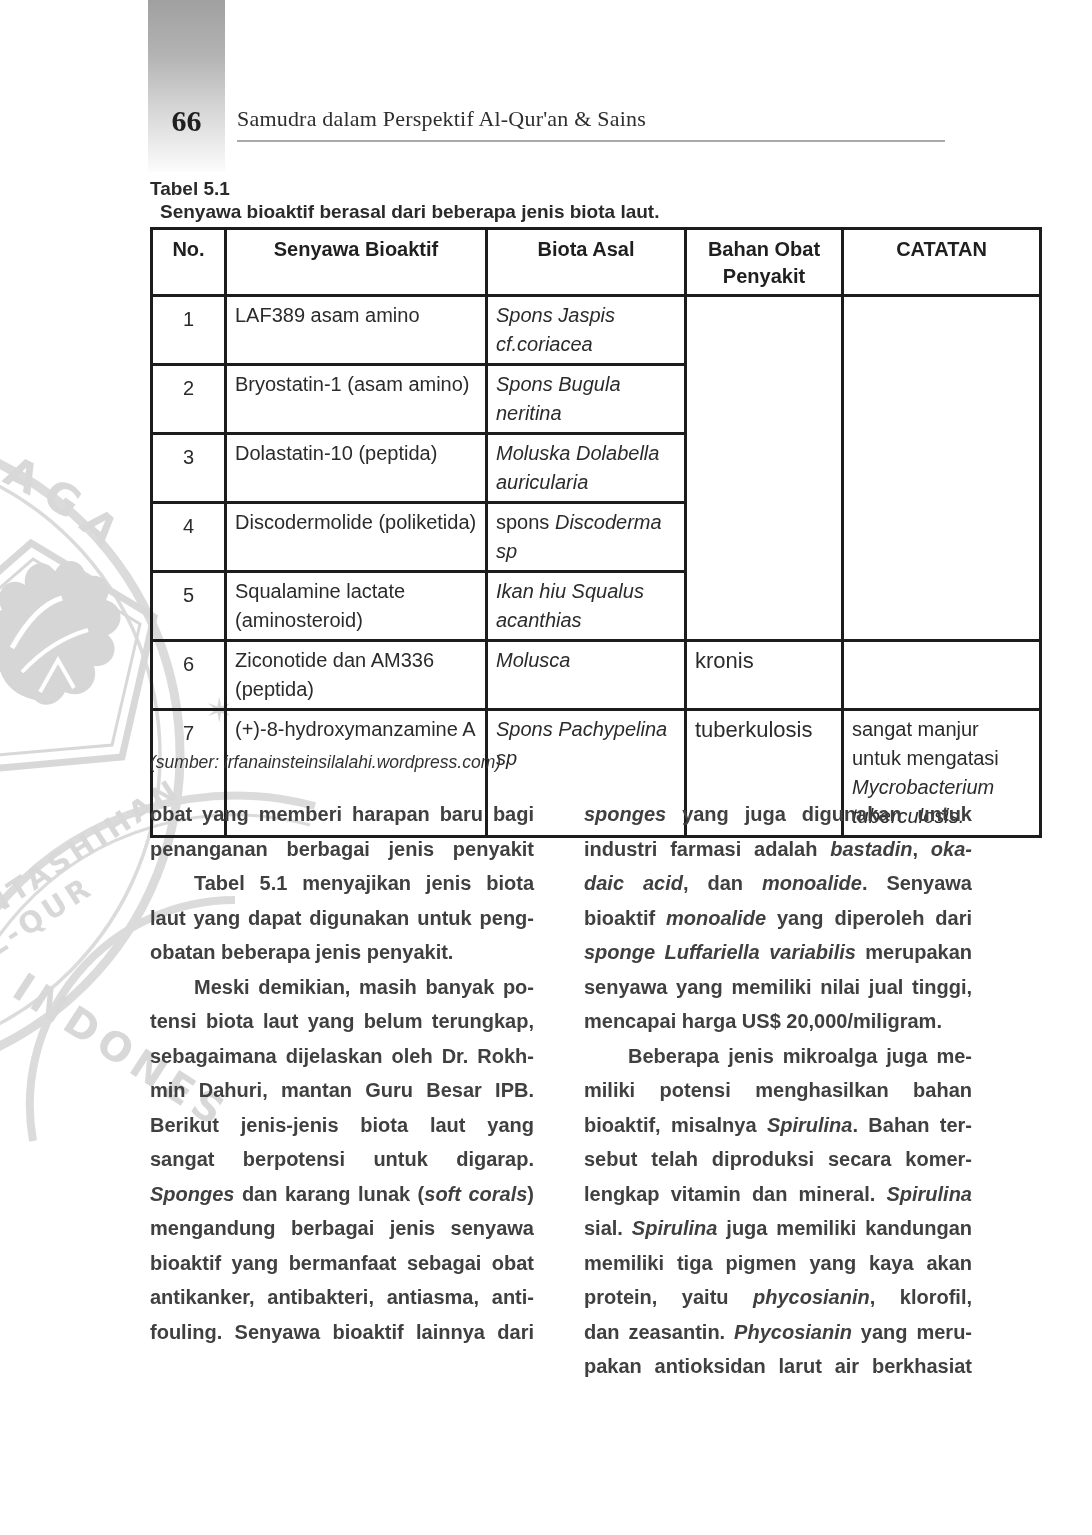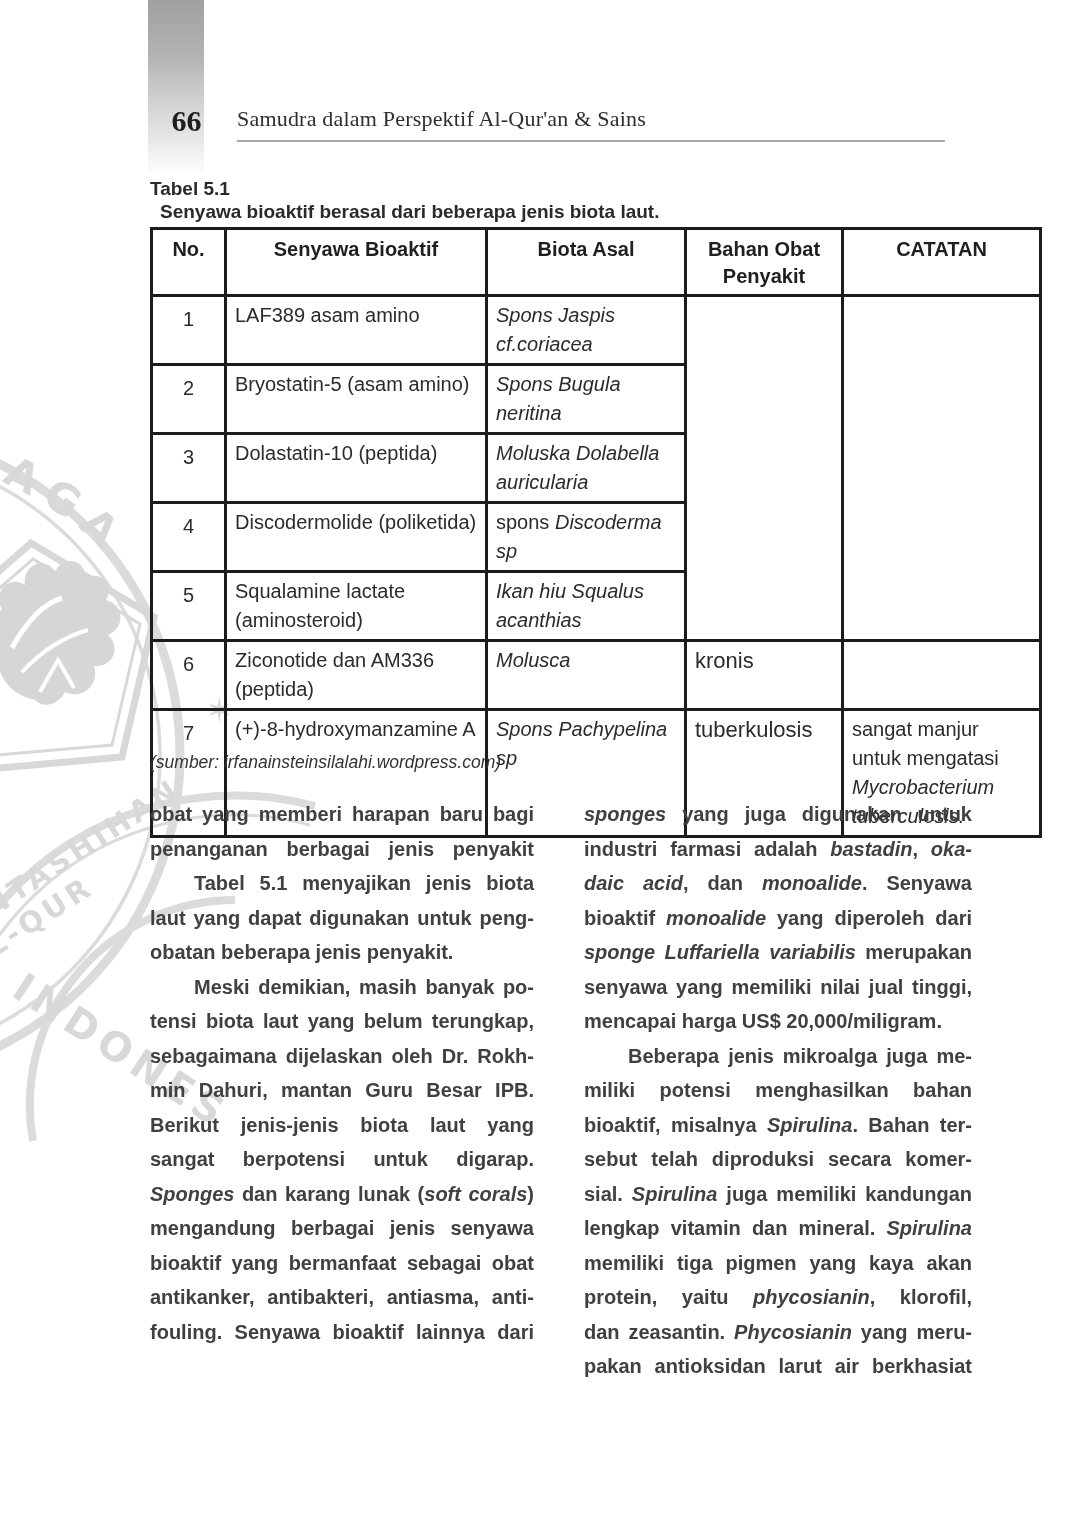--- a/index.html
+++ b/index.html
@@ -11,21 +11,21 @@
     font-family:"Liberation Sans","DejaVu Sans",sans-serif;
     color:#3d3d3d;
   }
   
   .watermark{
     position:absolute;left:0;top:0;z-index:0;
     pointer-events:none;
   }
   
   .gradbar{
-    position:absolute;left:148px;top:0;width:56px;height:172px;
+    position:absolute;left:148px;top:0;width:77px;height:172px;
     background:linear-gradient(180deg,#a0a0a0 0%,#b3b3b3 32%,#cecece 56%,#e7e7e7 80%,#fcfcfc 100%);
     z-index:2;
   }
   .pagenum{
     position:absolute;left:0;top:104px;width:77px;
     text-align:center;
     font-family:"Liberation Serif","DejaVu Serif",serif;
     font-size:30px;font-weight:600;color:#1f1f1f;
   }
   .running-head{
@@ -150,21 +150,21 @@
     <tbody id="tbody-rows">
         <tr style="height: 59px;">
           <td class="c-no">1</td>
           <td class="c-senyawa">LAF389 asam amino</td>
           <td class="c-biota"><i>Spons Jaspis cf.coriacea</i></td>
           <td class="c-bahan" rowspan="5"></td>
           <td class="c-catatan" rowspan="5"></td>
         </tr>
         <tr style="height: 59px;">
           <td class="c-no">2</td>
-          <td class="c-senyawa">Bryostatin-5 (asam amino)</td>
+          <td class="c-senyawa">Bryostatin-1 (asam amino)</td>
           <td class="c-biota"><i>Spons Bugula neritina</i></td>
         </tr>
         <tr style="height: 59px;">
           <td class="c-no">3</td>
           <td class="c-senyawa">Dolastatin-10 (peptida)</td>
           <td class="c-biota"><i>Moluska Dolabella auricularia</i></td>
         </tr>
         <tr style="height: 59px;">
           <td class="c-no">4</td>
           <td class="c-senyawa">Discodermolide (poliketida)</td>
@@ -217,21 +217,21 @@
       <div class="line">industri farmasi adalah <i>bastadin</i>, <i>oka-</i></div>
       <div class="line"><i>daic acid</i>, dan <i>monoalide</i>. Senyawa</div>
       <div class="line">bioaktif <i>monoalide</i> yang diperoleh dari</div>
       <div class="line"><i>sponge Luffariella variabilis</i> merupakan</div>
       <div class="line">senyawa yang memiliki nilai jual tinggi,</div>
       <div class="line end">mencapai harga US$ 20,000/miligram.</div>
       <div class="line indent">Beberapa jenis mikroalga juga me-</div>
       <div class="line">miliki potensi menghasilkan bahan</div>
       <div class="line">bioaktif, misalnya <i>Spirulina</i>. Bahan ter-</div>
       <div class="line">sebut telah diproduksi secara komer-</div>
+      <div class="line">lengkap vitamin dan mineral. <i>Spirulina</i></div>
       <div class="line">sial. <i>Spirulina</i> juga memiliki kandungan</div>
-      <div class="line">lengkap vitamin dan mineral. <i>Spirulina</i></div>
       <div class="line">memiliki tiga pigmen yang kaya akan</div>
       <div class="line">protein, yaitu <i>phycosianin</i>, klorofil,</div>
       <div class="line">dan zeasantin. <i>Phycosianin</i> yang meru-</div>
       <div class="line">pakan antioksidan larut air berkhasiat</div>
     </div>
 
 </div>
 
 </body></html>

